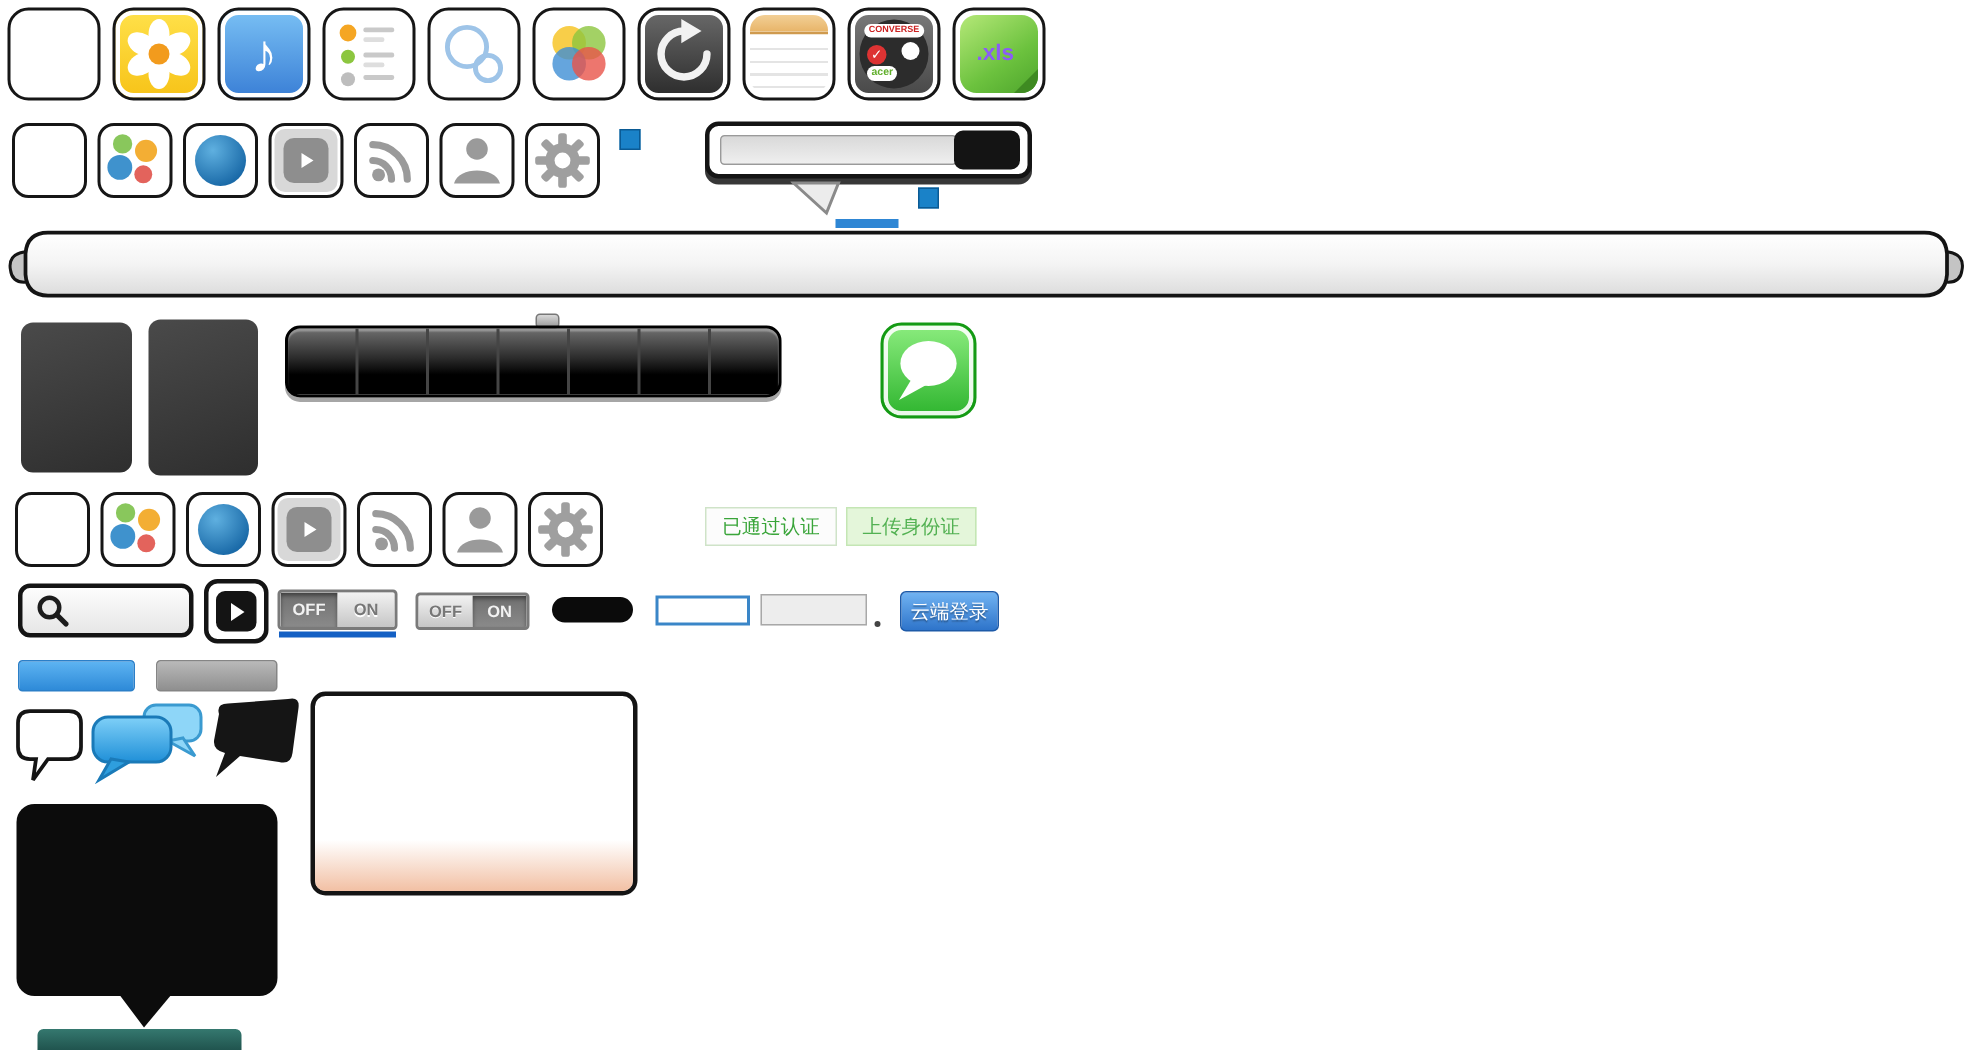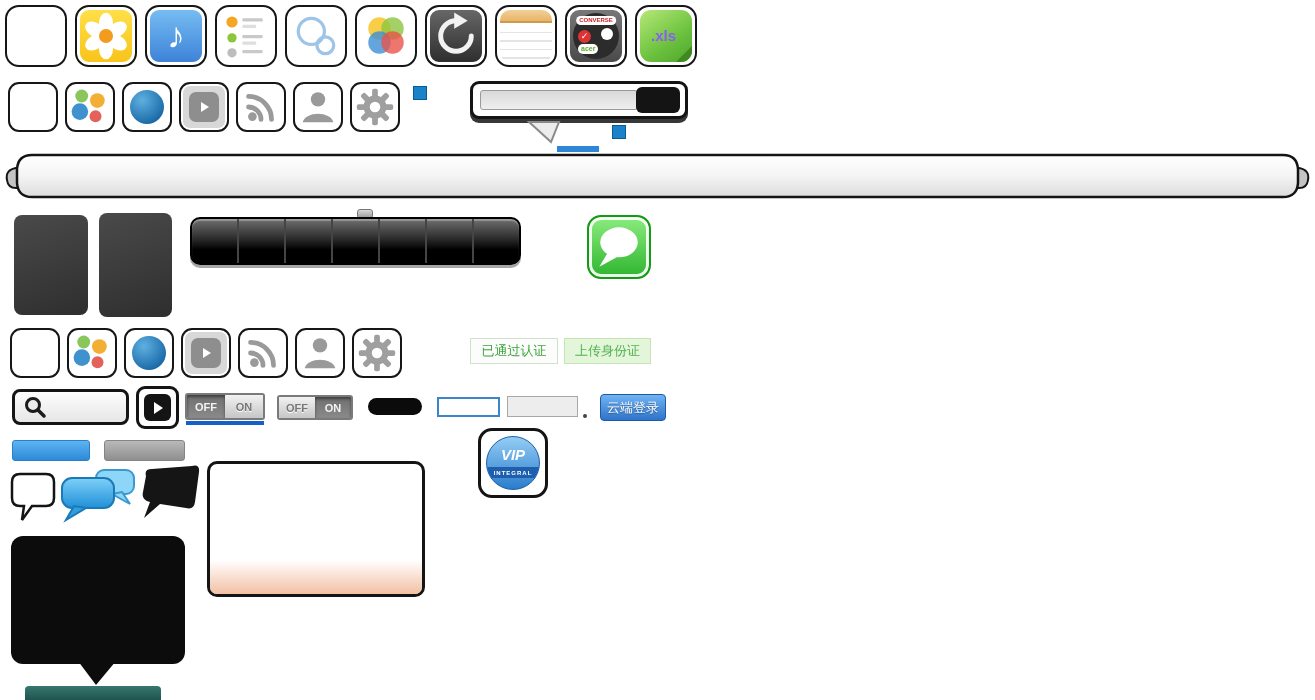--- a/index.html
+++ b/index.html
@@ -445,26 +445,20 @@
   </svg>
 
   <svg class="abs" style="left:136px;top:464px" width="68" height="58" viewBox="0 0 68 58">
     <path d="M 10,12 Q 8,5 16,5 L 56,2 Q 64,0 63,8 L 59,38 Q 58,46 50,44 L 24,40 L 8,54 L 14,38 Q 5,36 7,28 Z" fill="#151515"></path>
   </svg>
 
   <div class="panel" style="left:207px;top:461px">
     <div class="panel-glow"></div>
   </div>
 
-  <div class="vip-tile" style="left:478px;top:428px">
-    <div class="vip-circle">
-      <div class="vip-title">VIP</div>
-      <div class="vip-band">INTEGRAL</div>
-    </div>
-  </div>
 
   <svg class="abs" style="left:10px;top:535px" width="176" height="152" viewBox="0 0 176 152">
     <rect x="1" y="1" width="174" height="128" rx="12" fill="#0c0c0c"></rect>
     <polygon points="68,126 106,126 86,150" fill="#0c0c0c"></polygon>
   </svg>
 
   <div class="teal-bar" style="left:25px;top:686px"></div>
 
 </div>
 

